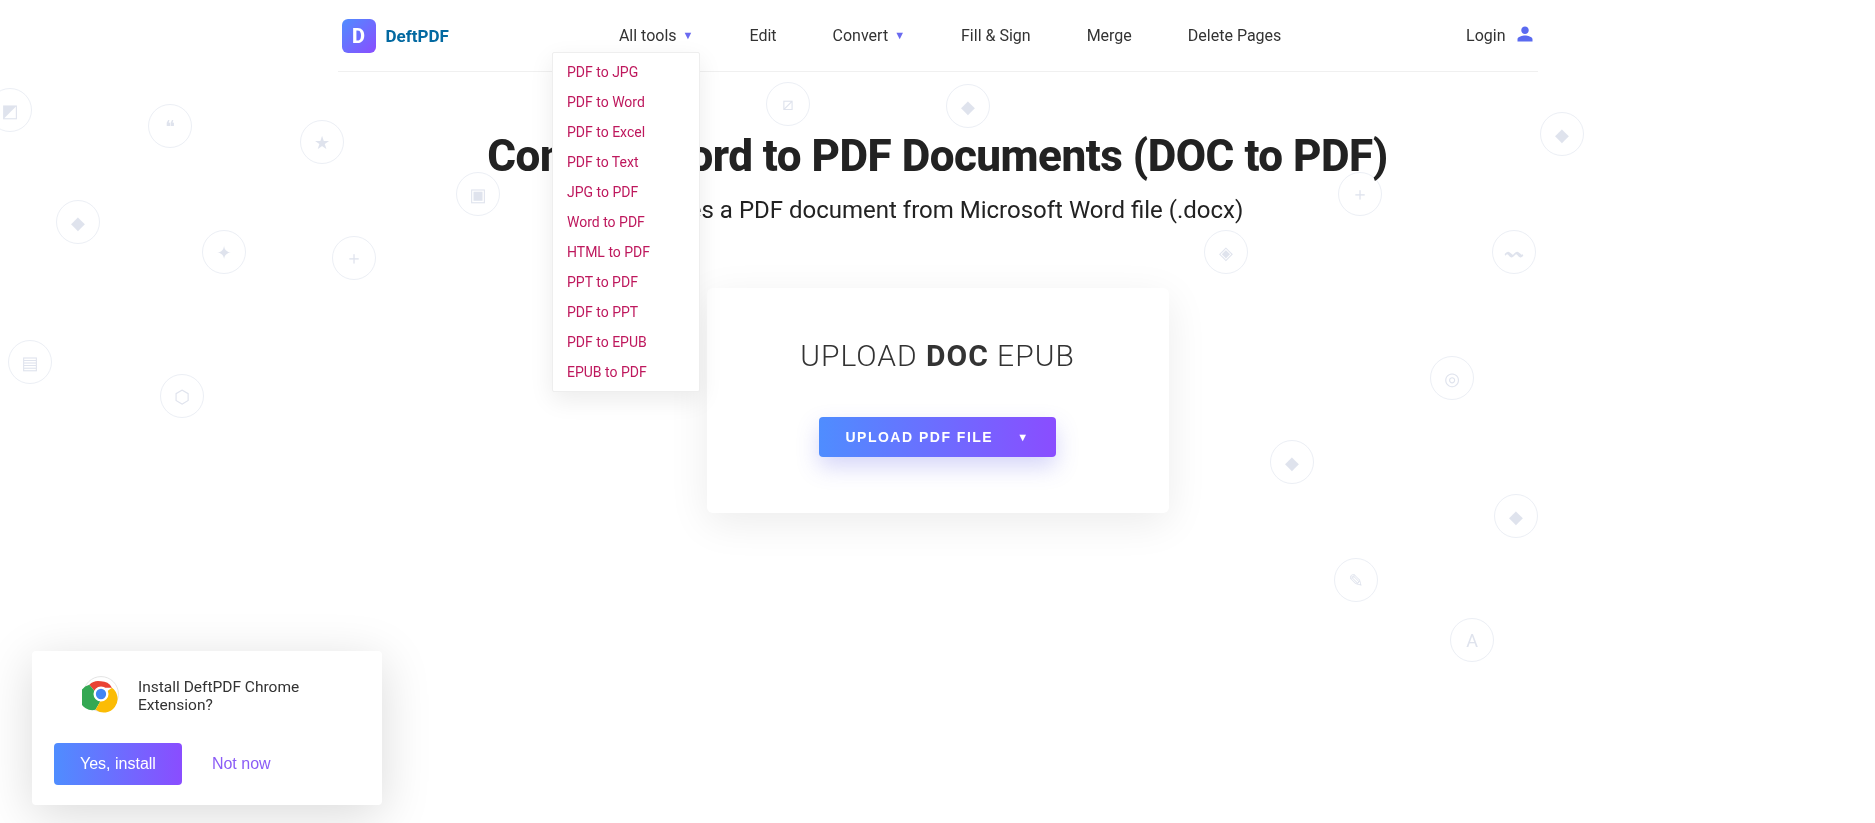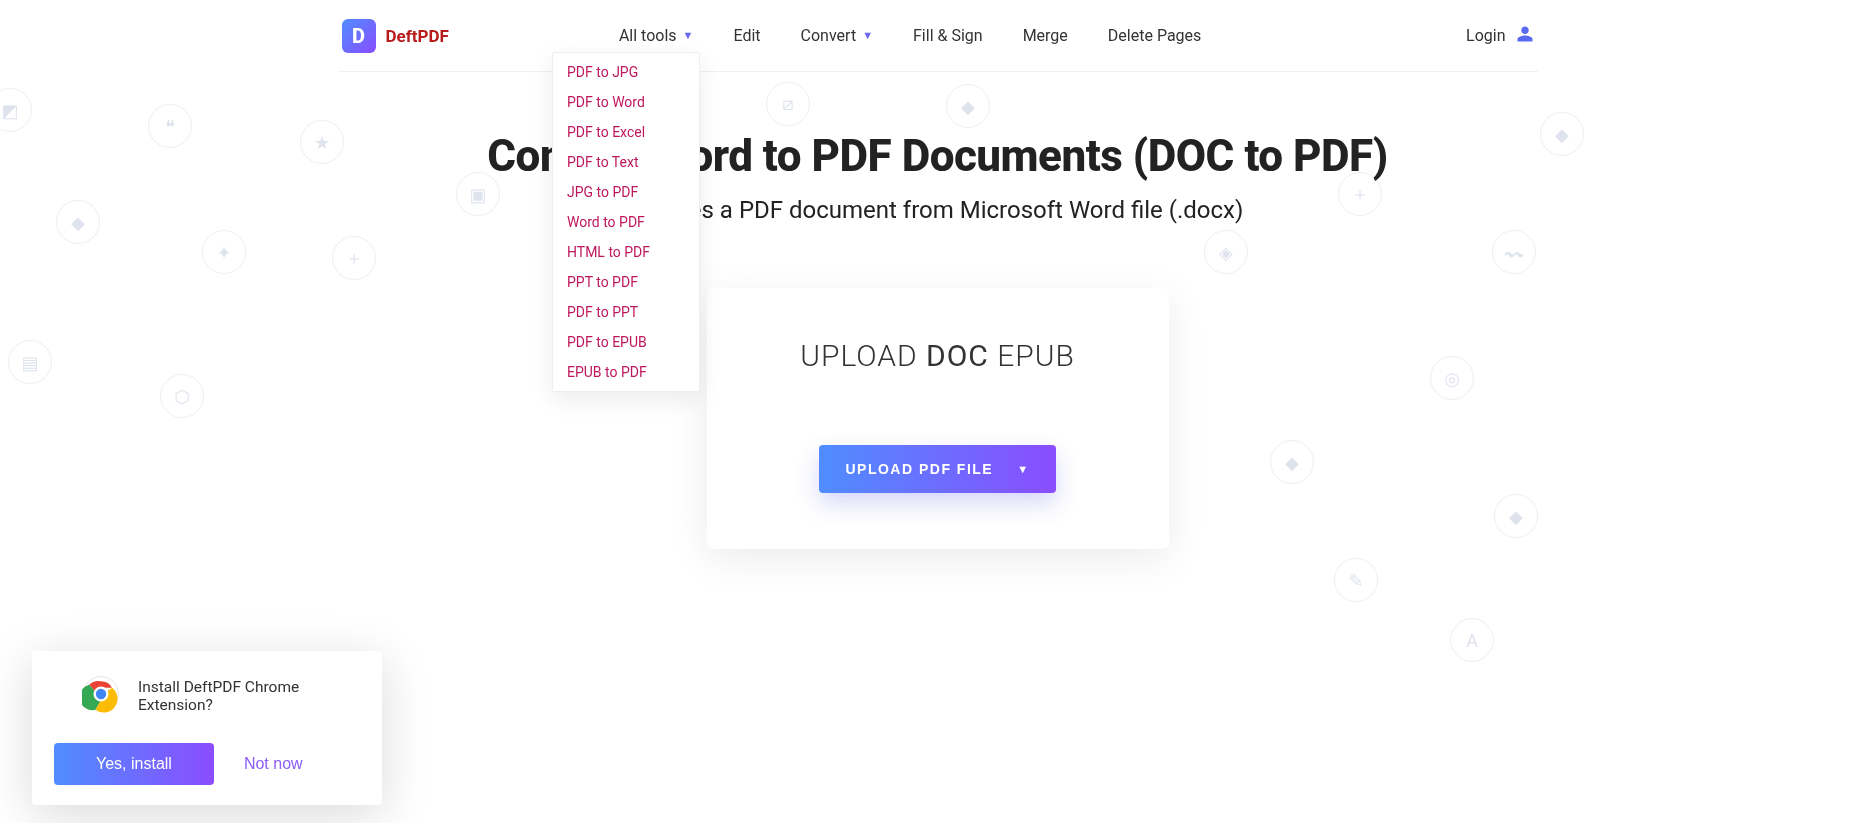--- a/index.html
+++ b/index.html
@@ -41,23 +41,23 @@
     padding: 0 4px;
   }
   .logo-wrap { display: flex; align-items: center; gap: 10px; margin-right: 170px; }
   .logo-badge {
     width: 34px; height: 34px;
     background: linear-gradient(135deg,#4f8dff,#8a4dff);
     border-radius: 6px;
     color: #fff; font-weight: 800; font-size: 20px;
     display: flex; align-items: center; justify-content: center;
   }
-  .logo-text { font-weight: 700; font-size: 17px; color: #b91c1c; }
-
-  .nav { display: flex; align-items: flex-start; gap: 40px; flex: 1; }
+  .logo-text { font-weight: 700; font-size: 17px; color: #0369a1; }
+
+  .nav { display: flex; align-items: flex-start; gap: 56px; flex: 1; }
   .nav-item {
     font-size: 16px; color: #333; cursor: pointer;
     display: flex; align-items: center; gap: 6px;
     position: relative;
   }
   .chev { font-size: 11px; color: #6a6af0; }
 
   .login-wrap { display: flex; align-items: center; gap: 10px; font-size: 16px; color: #333; }
   .person-icon { color: #5a6af0; font-size: 18px; }
 
@@ -90,28 +90,28 @@
   .upload-card {
     width: 462px;
     margin: 64px auto 0;
     background: #fff;
     border-radius: 6px;
     box-shadow: 0 10px 40px rgba(0,0,0,.08);
     padding: 50px 30px 56px;
   }
   .file-icon-wrap { display: flex; justify-content: center; margin-bottom: 30px; }
   .upload-text { font-size: 30px; font-weight: 300; letter-spacing: 1px; color: #333; }
-  .upload-text b { font-weight: 400; }
+  .upload-text b { font-weight: 700; }
   .upload-btn {
-    margin-top: 72px;
+    margin-top: 44px;
     display: inline-flex;
     align-items: center;
     gap: 24px;
     padding: 0 26px;
-    height: 48px;
+    height: 40px;
     background: linear-gradient(90deg,#4f8dff,#8a4dff);
     color: #fff;
     font-weight: 700;
     font-size: 14px;
     letter-spacing: 1.5px;
     border-radius: 4px;
     border: none;
     cursor: pointer;
     box-shadow: 0 10px 22px rgba(90,90,230,.25);
   }
@@ -126,21 +126,21 @@
     background: #fff;
     box-shadow: 0 10px 50px rgba(0,0,0,.15);
     border-radius: 4px;
     padding: 24px 22px 20px;
     z-index: 40;
   }
   .ext-row { display: flex; align-items: center; gap: 18px; margin-bottom: 26px; margin-left: 28px; }
   .ext-msg { font-size: 15.5px; color: #333; }
   .ext-actions { display: flex; align-items: center; gap: 30px; }
   .install-btn {
-    height: 42px; padding: 0 42px;
+    height: 42px; padding: 0 26px;
     background: linear-gradient(90deg,#4f8dff,#8a4dff);
     color: #fff; font-size: 16px; border: none; border-radius: 4px; cursor: pointer; text-align: center;
   }
   .not-now { font-size: 16px; color: #8b5cf6; cursor: pointer; background:none;border:none; }
 
   
   .chrome-svg { width: 38px; height: 38px; }
 
   
   .file-svg { width: 84px; height: 100px; }

